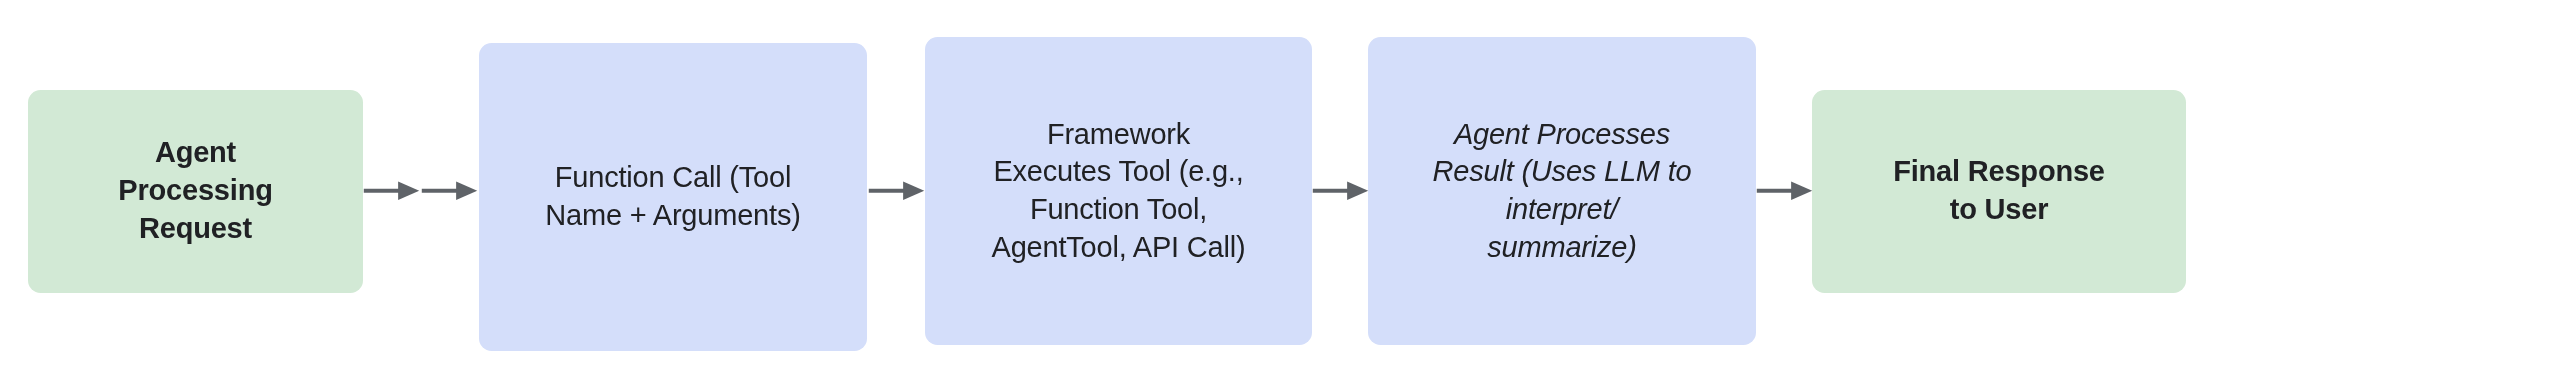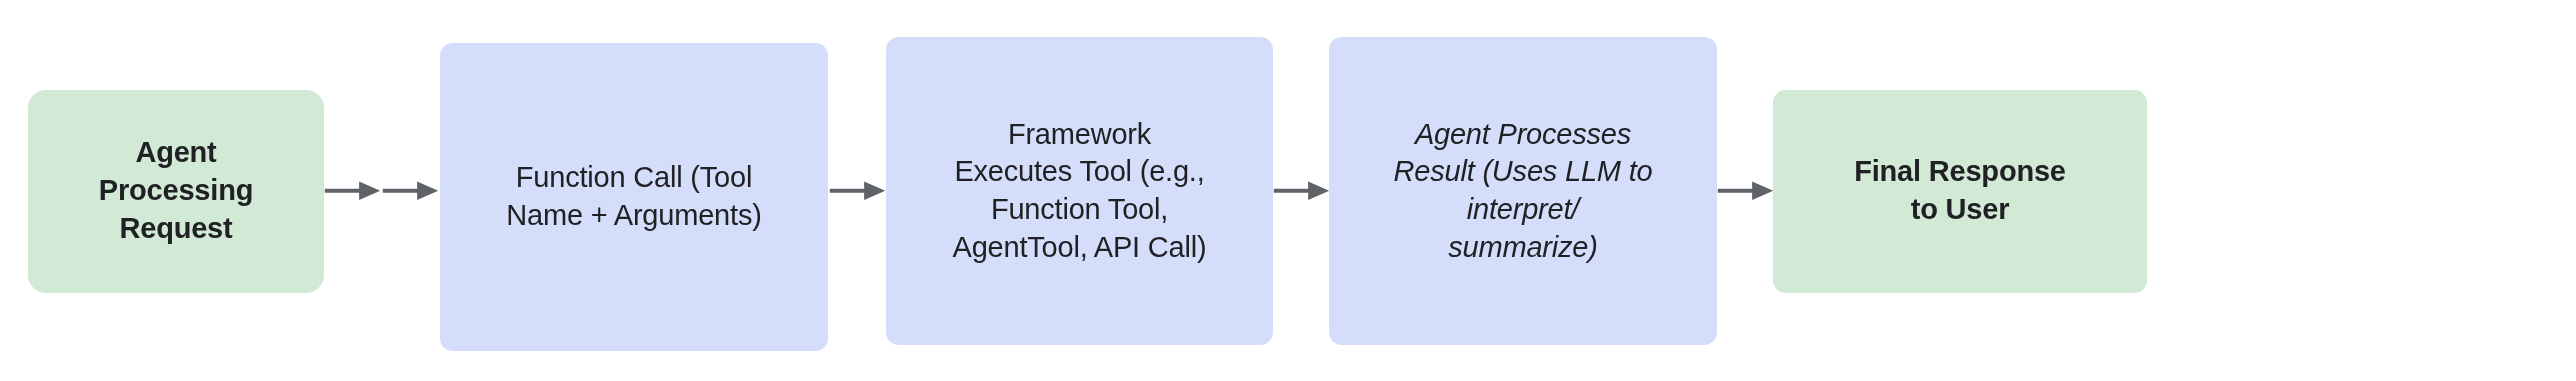--- a/index.html
+++ b/index.html
@@ -60,21 +60,21 @@
 
   .node.terminal .node-label {
     font-weight: 700;
   }
 
   .node.process {
     background: #d4defa;
     height: 308px;
   }
 
-  .node-start  { width: 296px; border-radius: 18px; }
+  .node-start  { width: 335px; }
   .node-step-1 { width: 388px; }
   .node-step-2 { width: 388px; margin-top: 12px; }
   .node-step-3 { width: 387px; }
   .node-step-4 { width: 388px; font-style: italic; }
   .node-end    { width: 374px; }
 
   .connector {
     flex: 0 0 auto;
     position: relative;
     height: 308px;

